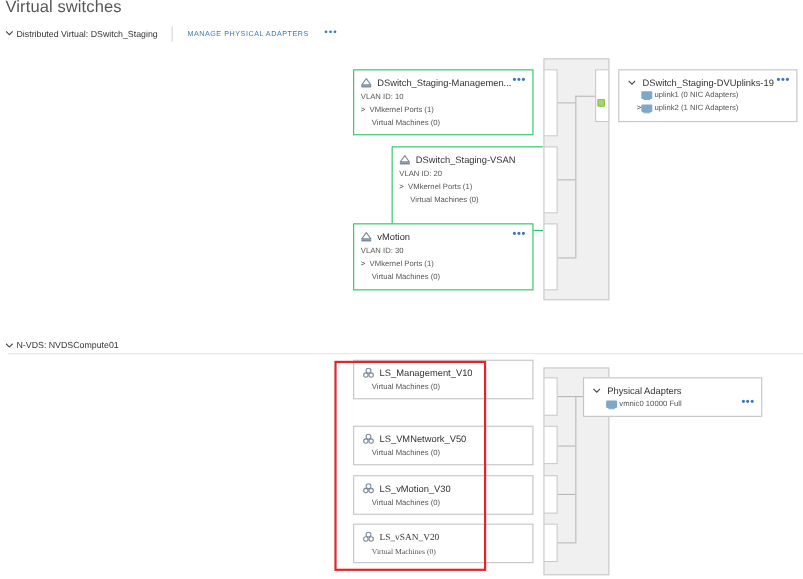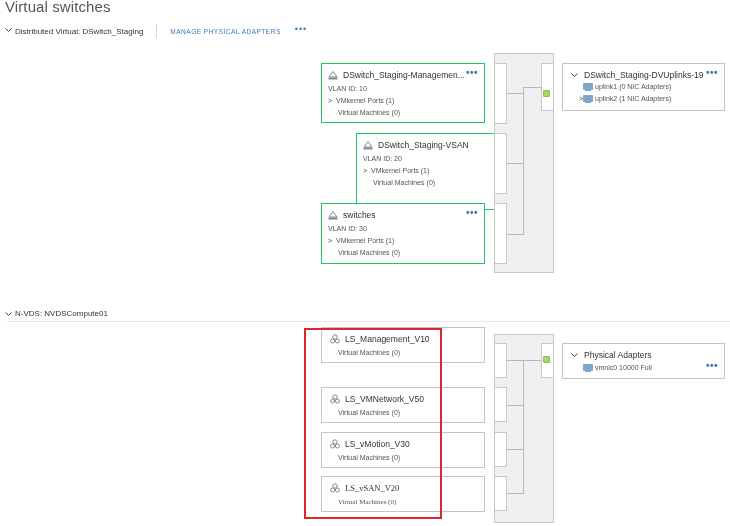--- a/index.html
+++ b/index.html
@@ -96,21 +96,21 @@
 </div>
 
 <div class="pg-card" style="left:321px; top:203px; height:61px;">
   <div class="row1">
     <span class="ic">
       <svg width="10" height="9" viewBox="0 0 10 9">
           <path d="M5 0.5 L9 6 L1 6 Z" fill="none" stroke="#7a8a9a" stroke-width="1"></path>
           <rect x="0.5" y="6.5" width="9" height="2" fill="#7a8a9a"></rect>
         </svg>
     </span>
-    <span>switches</span>
+    <span>vMotion</span>
   </div>
   <span class="more">•••</span>
   <div class="line" style="top:21px;">VLAN ID: 30</div>
   <div class="line" style="top:33px;"><span class="caret">&gt;</span><span>VMkernel Ports (1)</span></div>
   <div class="line indent" style="top:45px;">Virtual Machines (0)</div>
 </div>
 
 <div class="conn" style="left:494px; top:53px; width:60px; height:220px;">
   <div class="slot" style="left:-1px; top:9px; width:13px; height:61px;"></div>
   <div class="slot" style="left:-1px; top:79px; width:13px; height:61px;"></div>
@@ -220,21 +220,21 @@
   <div class="slot" style="left:-1px; top:141px; width:13px; height:35px;"></div>
   <div class="ln" style="left:12px; top:25px; width:34px; height:1px;"></div>
   <div class="ln" style="left:12px; top:70px; width:16px; height:1px;"></div>
   <div class="ln" style="left:12px; top:114px; width:16px; height:1px;"></div>
   <div class="ln" style="left:12px; top:158px; width:16px; height:1px;"></div>
   <div class="ln" style="left:28px; top:25px; width:1px; height:134px;"></div>
   <div class="slot" style="left:46px; top:8px; width:13px; height:35px;"></div>
   <div class="nic" style="left:48px; top:21px;"></div>
 </div>
 
-<div class="uplink-card" style="left:562px; top:343px; width:163px; height:36px;">
+<div class="uplink-card" style="left:530px; top:343px; width:163px; height:36px;">
   <div class="title">
     <span class="chev">
       <svg width="7" height="6" viewBox="0 0 7 6">
           <path d="M0.5 1.5 L3.5 4.5 L6.5 1.5" stroke="#444" stroke-width="1" fill="none"></path>
         </svg>
     </span>
     <span>Physical Adapters</span>
   </div>
   <span class="more" style="top:16px;">•••</span>
   <div class="item" style="left:20px; top:20px;">

